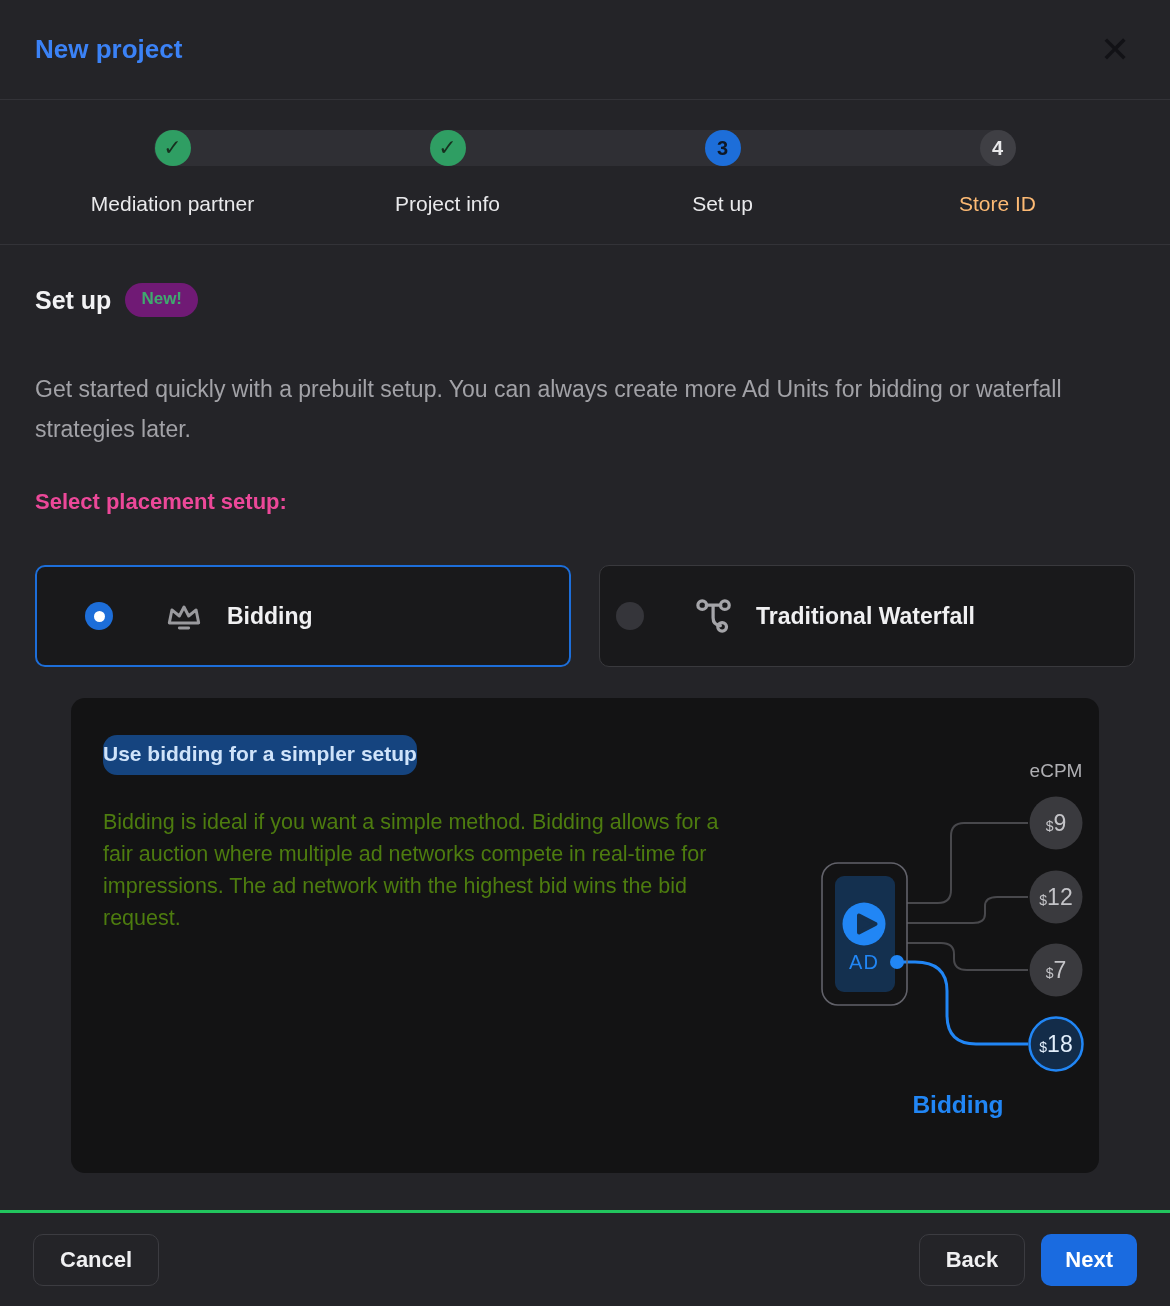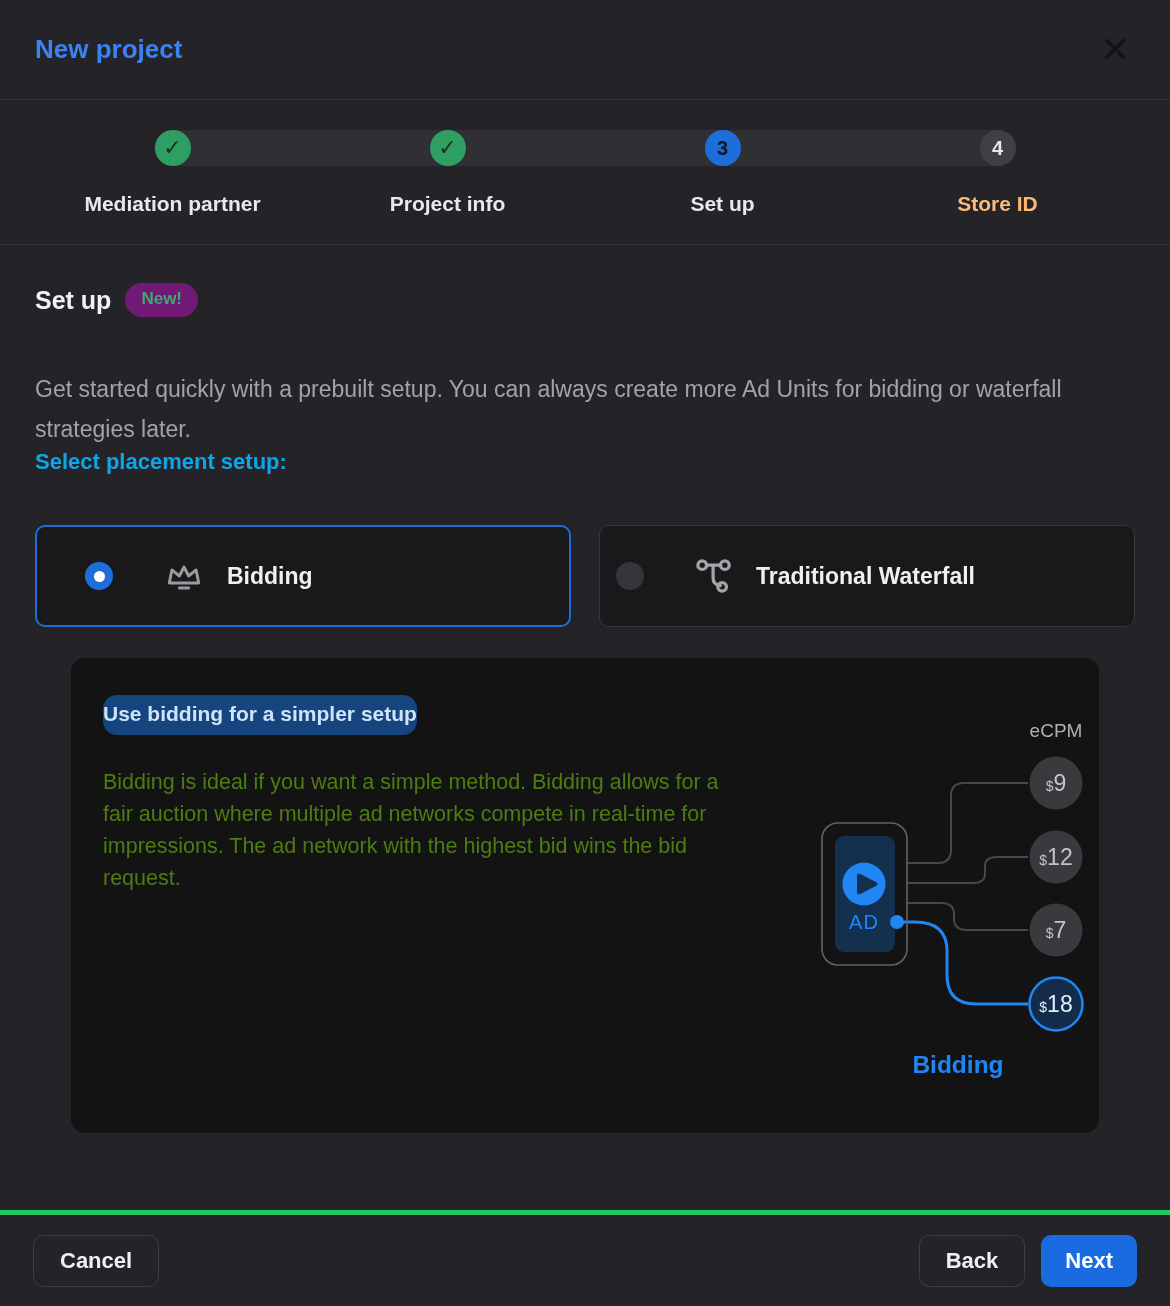--- a/index.html
+++ b/index.html
@@ -28,32 +28,32 @@
   .steps { position:relative; display:flex; height:100%; }
   .step { flex:1; display:flex; flex-direction:column; align-items:center; cursor:pointer; }
   .step-dot {
     margin-top:30px; width:36px; height:36px; border-radius:50%;
     display:flex; align-items:center; justify-content:center;
     font-size:20px; font-weight:600; position:relative; z-index:2;
   }
   .step-dot.done { background:#2f9e63; color:#17301f; font-size:22px; font-weight:400; }
   .step-dot.active { background:#1d6ed9; color:#0e1826; }
   .step-dot.upcoming { background:#3f3f44; color:#e8e8ea; }
-  .step-label { margin-top:26px; font-size:21px; font-weight:700; color:#e9e9eb; }
+  .step-label { margin-top:26px; font-size:21px; font-weight:400; color:#e9e9eb; }
   .step-label.dim { color:#fdba74; }
   
   .content { padding:0 35px; }
   .setup-head { display:flex; align-items:center; gap:14px; margin-top:38px; }
   .setup-title { font-size:25px; font-weight:700; color:#f2f2f4; }
   .new-badge {
     background:#701a75; color:#3fa96f; font-size:17px; font-weight:700;
     padding:6px 16px 8px; border-radius:18px;
   }
   .desc { margin-top:52px; width:1095px; font-size:23px; line-height:40px; color:#a2a2a7; }
-  .select-label { font-size:22px; font-weight:700; color:#0ea5e9; }
+  .select-label { margin-top:40px; font-size:22px; font-weight:700; color:#ec4899; }
   
   .cards { margin-top:50px; display:grid; grid-template-columns:1fr 1fr; gap:28px; }
   .card {
     height:102px; border-radius:10px; background:#19191b;
     display:flex; align-items:center; padding:0 0 0 48px; cursor:pointer;
   }
   .card.selected { border:2px solid #1d6ed9; }
   .card.unselected { border:1px solid #39393d;padding-left:16px; }
   .radio { width:28px; height:28px; border-radius:50%; position:relative; flex:0 0 auto; }
   .radio.on { background:#1d6ed9; }
@@ -74,21 +74,21 @@
     font-size:21px; font-weight:700; padding:7px 0 9px; border-radius:14px;
   }
   .panel-text {
     position:absolute; left:32px; top:108px; width:625px;
     font-size:21.5px; line-height:32px; color:#4d7c0f;
   }
   .illus { position:absolute; left:724px; top:45px; }
   
   .ftr {
     position:absolute; left:0; right:0; bottom:0; height:96px;
-    border-top:5px solid #22c55e; display:flex; align-items:center;
+    border-top:3px solid #22c55e; display:flex; align-items:center;
     justify-content:space-between; padding:4px 33px;
   }
   .btn {
     height:52px; border-radius:10px; display:flex; align-items:center; justify-content:center;
     font-size:22px; font-weight:600; cursor:pointer; padding:0 26px;
     font-family:"Liberation Sans", sans-serif;
   }
   .btn.ghost { background:transparent; border:1px solid #3c3c41; color:#f0f0f2; }
   .btn.primary { background:#1a6be0; border:none; color:#ffffff; font-weight:700; padding:0 24px; }
   .ftr-right { display:flex; gap:16px; }

